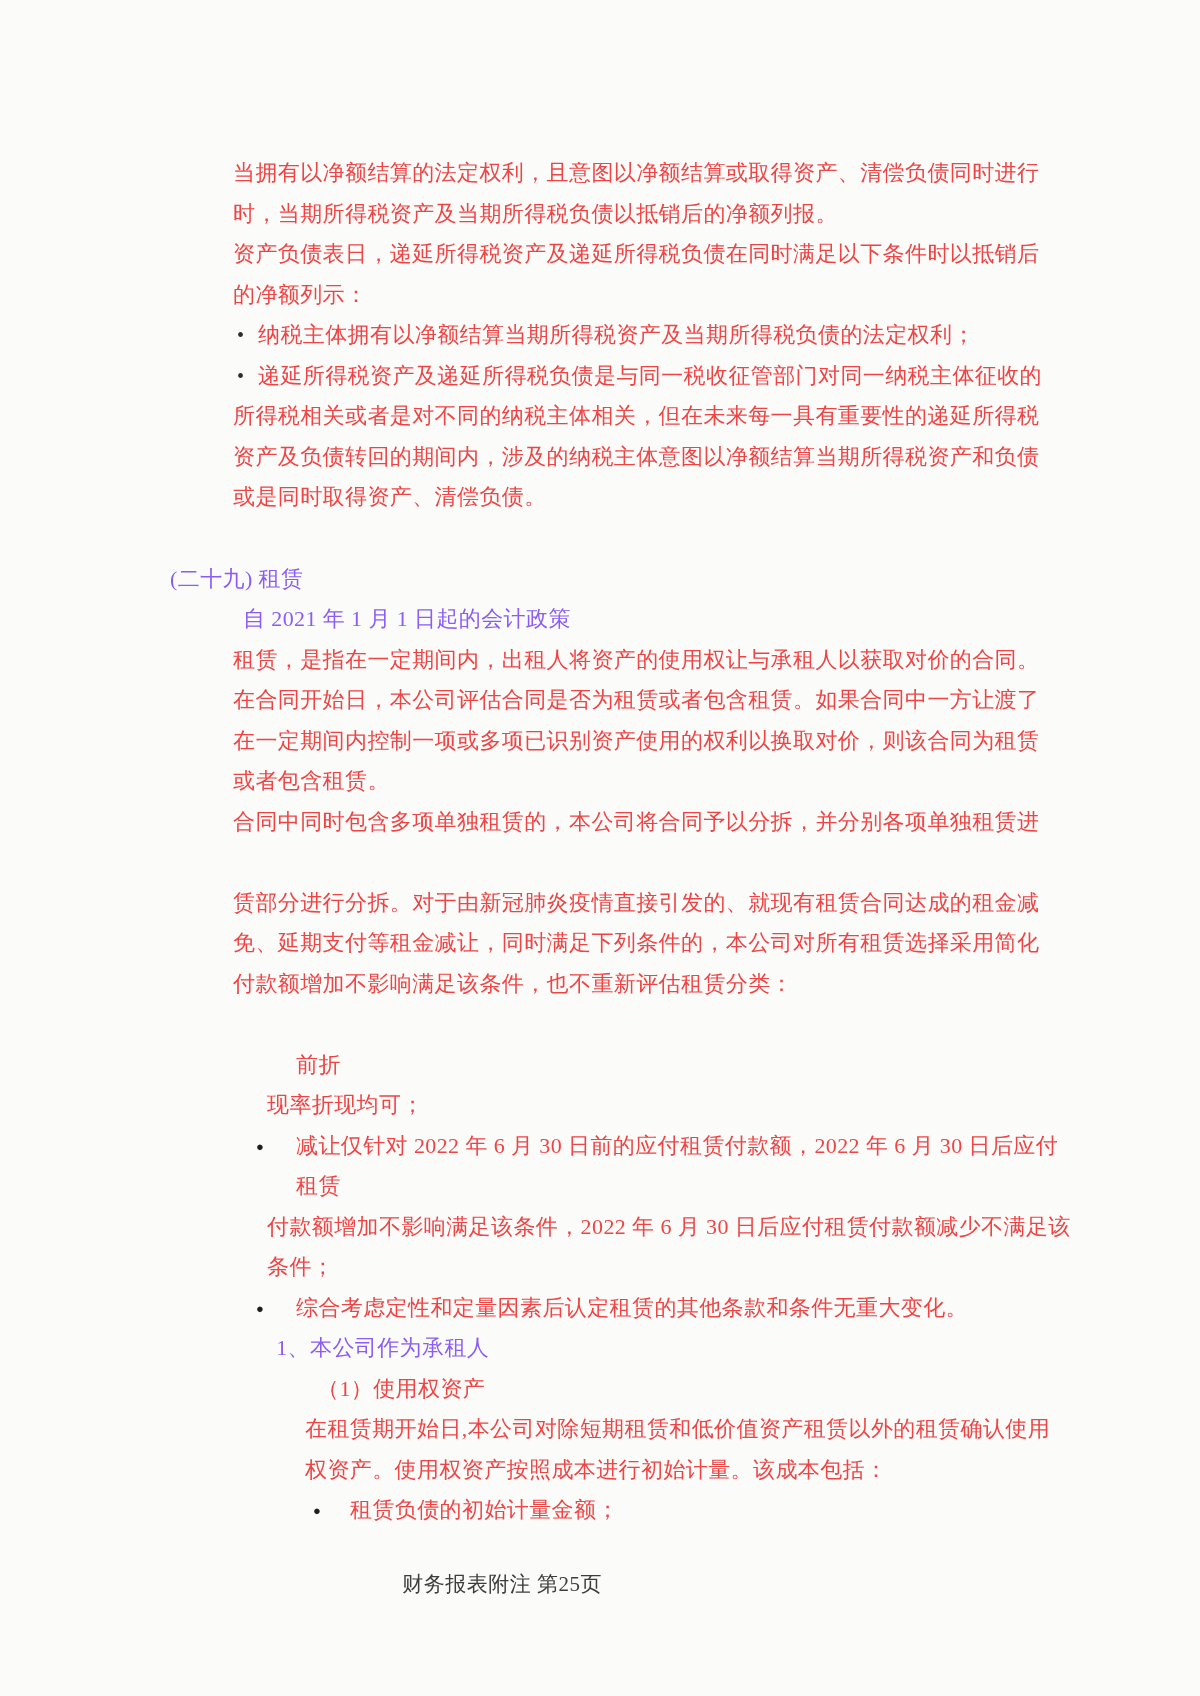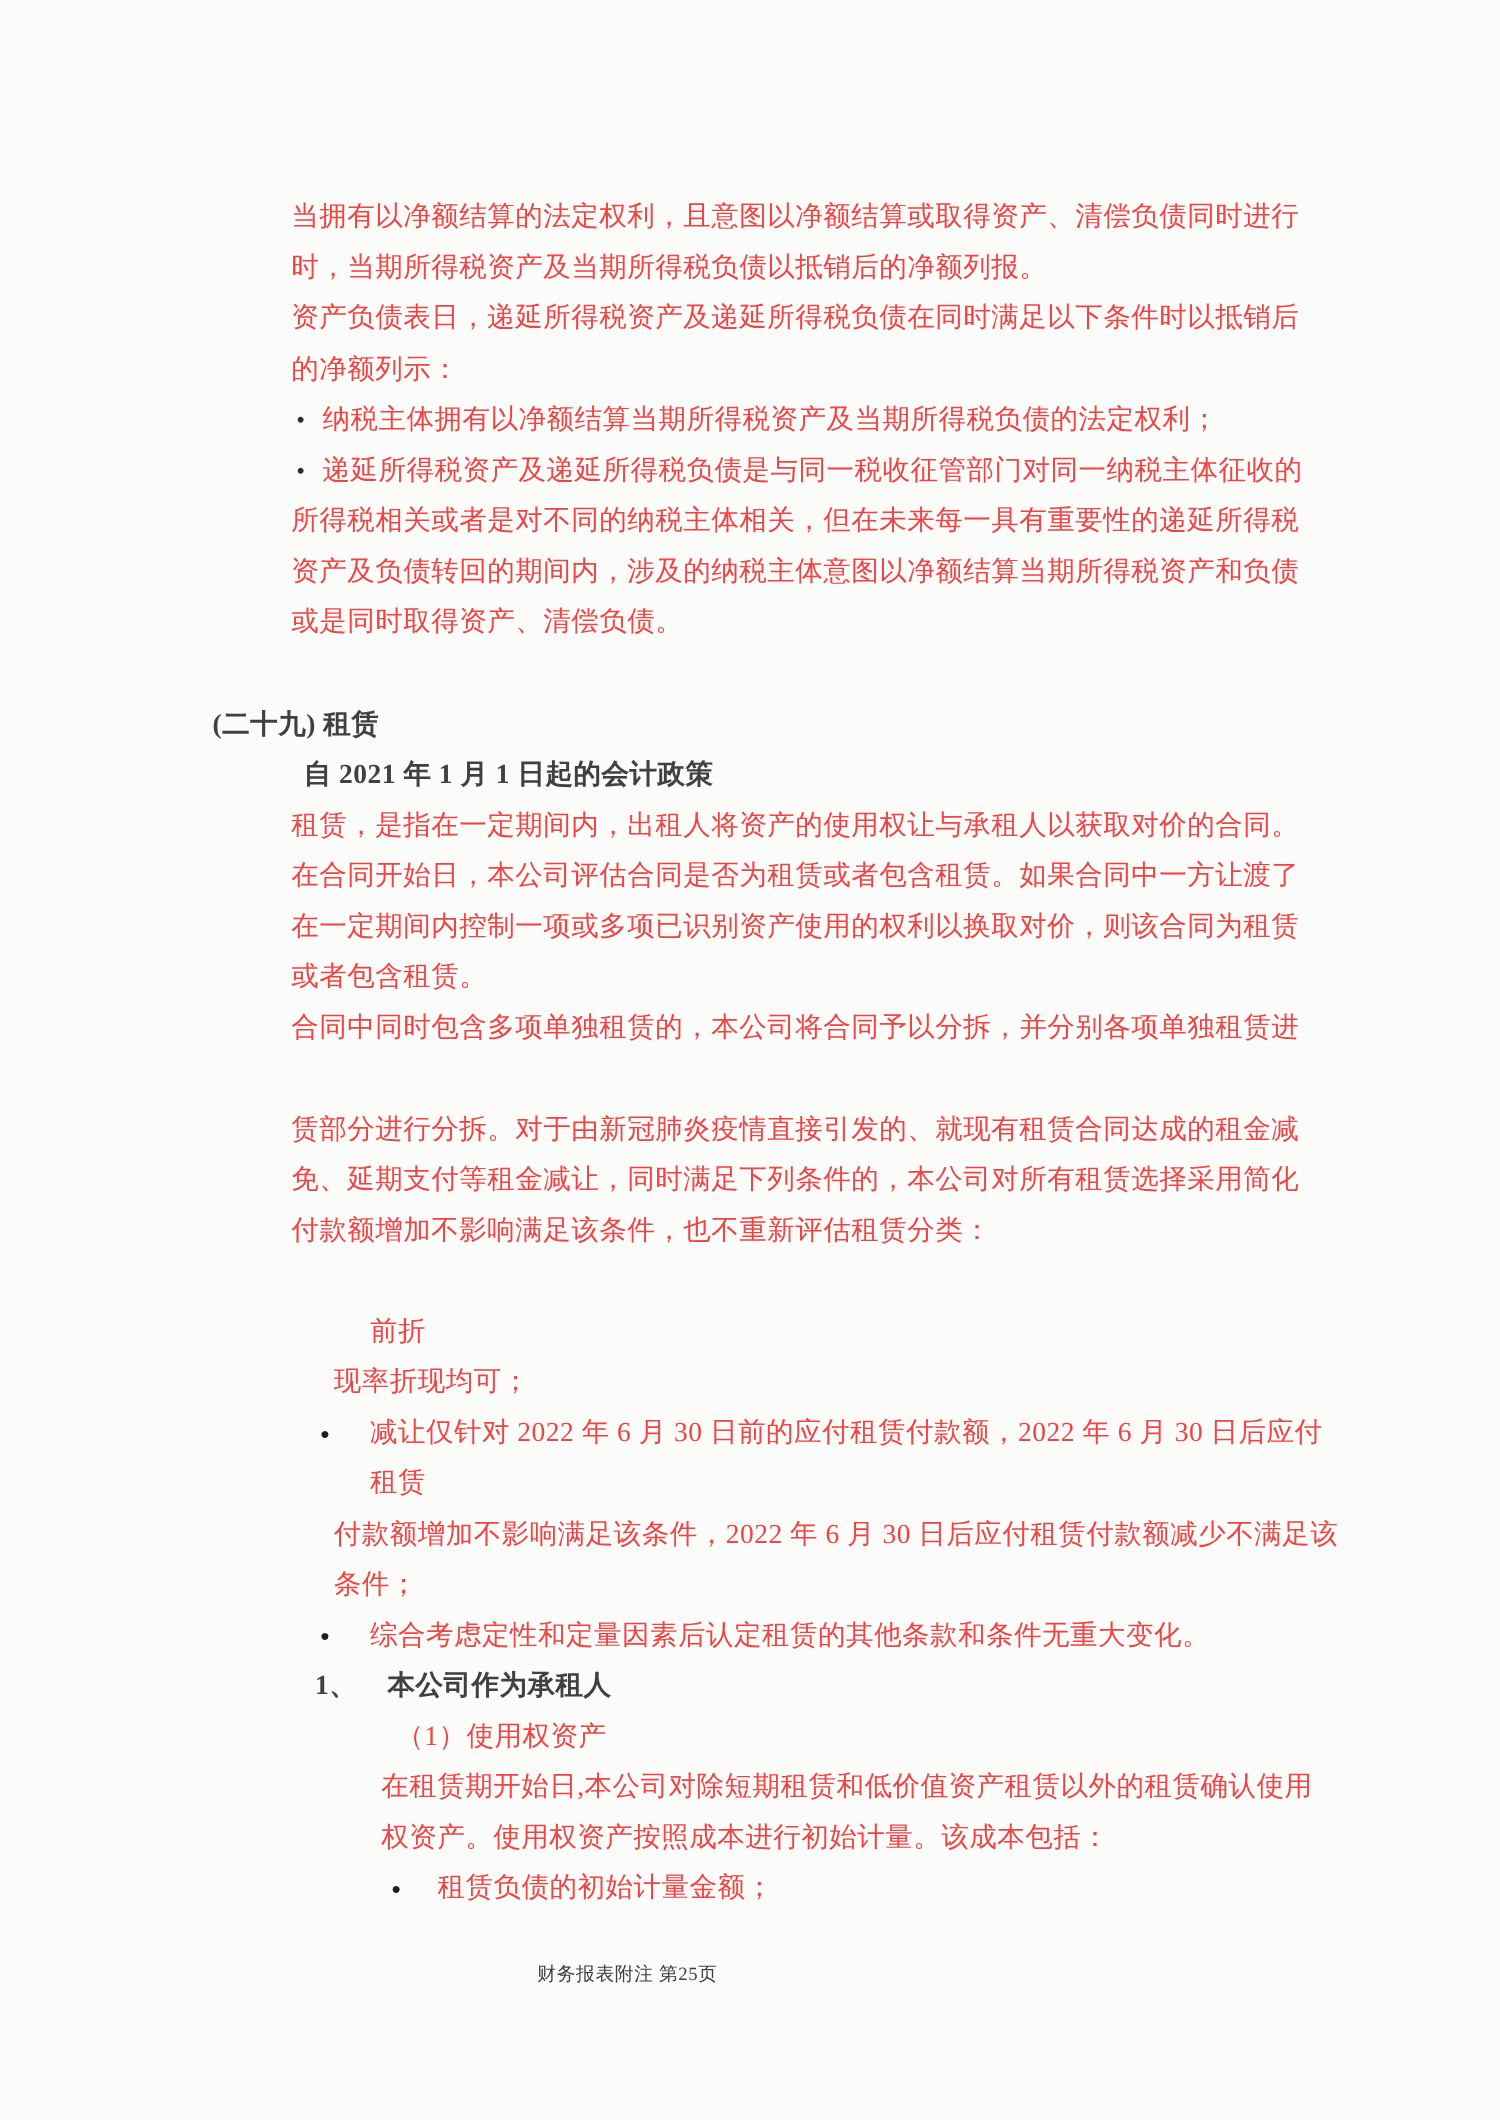--- a/index.html
+++ b/index.html
@@ -12,21 +12,21 @@
     font-family:"Liberation Serif","DejaVu Serif",serif;
   }
   .ln{
     position:absolute;
     font-size:22px;
     line-height:32px;
     letter-spacing:0.4px;
     color:#ef4444;
     white-space:nowrap;
   }
-  .b{font-weight:700;color:#404040;}
+  .b{font-weight:400;color:#8b5cf6;text-align:right;}
   
   .bs::before{
     content:"•";
     display:inline-block;
     width:21px;
     font-size:20px;
     color:#2c2c2c;
   }
   
   .bl::before{
@@ -43,21 +43,21 @@
     width:37px;
     font-size:13px;
     vertical-align:2px;
     color:#1e1e1e;
   }
   .num{display:inline-block;width:58px;}
   .footer{
     position:absolute;
     left:0;width:1004px;
     text-align:center;
-    font-size:15px;
+    font-size:21px;
     letter-spacing:0.5px;
     color:#3d3d3d;
   }
 </style>
 </head>
 <body>
 
 <div class="page">
 
   <div class="ln" style="top:157px;left:233px">当拥有以净额结算的法定权利，且意图以净额结算或取得资产、清偿负债同时进行</div>

